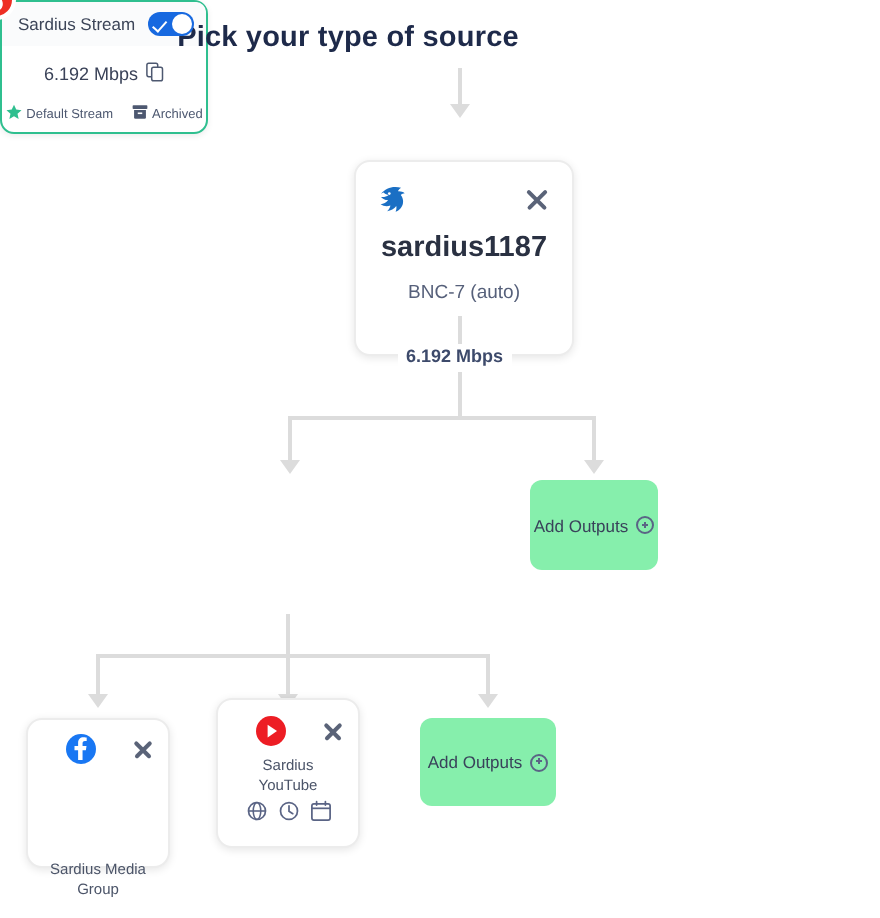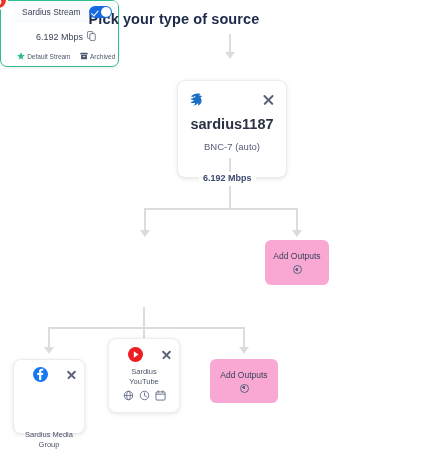--- a/index.html
+++ b/index.html
@@ -100,27 +100,26 @@
     font-weight: bold;
     color: #3d4a6b;
     background: #ffffff;
     padding: 1px 4px;
     white-space: nowrap;
   }
 
   
   #stream-card {
     left: 84px; top: 240px;
-    width: 119px; height: 67px;
+    width: 104px; height: 67px;
     border: 1.5px solid #2fbf8f;
     border-radius: 7px;
     background: #ffffff;
     box-shadow: 0 1px 3px rgba(0,0,0,.08);
     overflow: visible;
-    padding-left: 13px;
   }
   .stream-head {
     display: flex; align-items: center; justify-content: space-between;
     height: 22px;
     padding: 0 6px 0 8px;
     background: #fafbfc;
     border-radius: 5px 5px 0 0;
   }
   .stream-title { font-size: 8.5px; color: #3c4558; }
 
@@ -171,23 +170,23 @@
     width: 20px; height: 20px;
     border-radius: 50%;
     background: #ee2f24;
     border: 2px solid #ffffff;
     display: flex; align-items: center; justify-content: center;
   }
 
   
   .add-outputs {
     position: absolute;
-    background: #f9a8d4;
+    background: #86efac;
     border-radius: 6px;
-    display: flex; flex-direction: column;
+    display: flex; flex-direction: row;
     align-items: center; justify-content: center;
     gap: 4px;
     cursor: pointer;
   }
   .add-outputs .ao-label {
     font-size: 8.5px; color: #39425a;
   }
   .ao-plus {
     width: 9px; height: 9px; border-radius: 50%;
     border: 1.3px solid #5a6485;
@@ -202,21 +201,21 @@
   #add-outputs-mid  { left: 265px; top: 240px; width: 64px; height: 45px; }
   #add-outputs-bot  { left: 210px; top: 359px; width: 68px; height: 44px; }
 
   
   .dest-card {
     width: 72px; height: 75px;
     padding: 7px 7px 0 7px;
     display: flex; flex-direction: column;
   }
   #dest-facebook { left: 13px; top: 359px; gap: 44px; }
-  #dest-youtube  { left: 108px; top: 338px; }
+  #dest-youtube  { left: 108px; top: 349px; }
 
   .dest-head {
     display: flex; align-items: center; justify-content: space-between;
     height: 17px;
     padding-left: 12px;
   }
   .dest-head .close-x { width: 12px; height: 12px; }
   .dest-head .close-x::before, .dest-head .close-x::after {
     top: 5.5px; width: 11px; left: .5px;
   }

